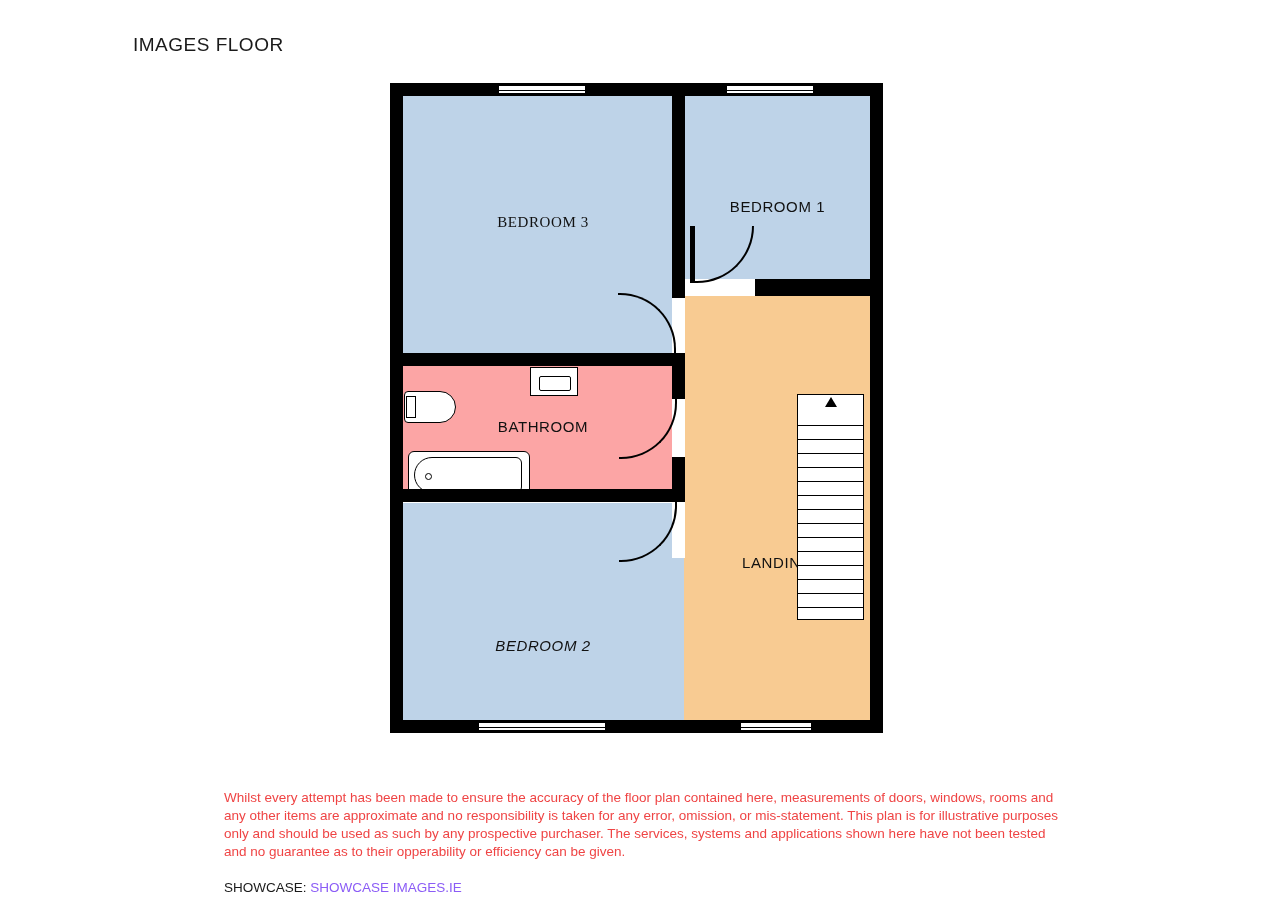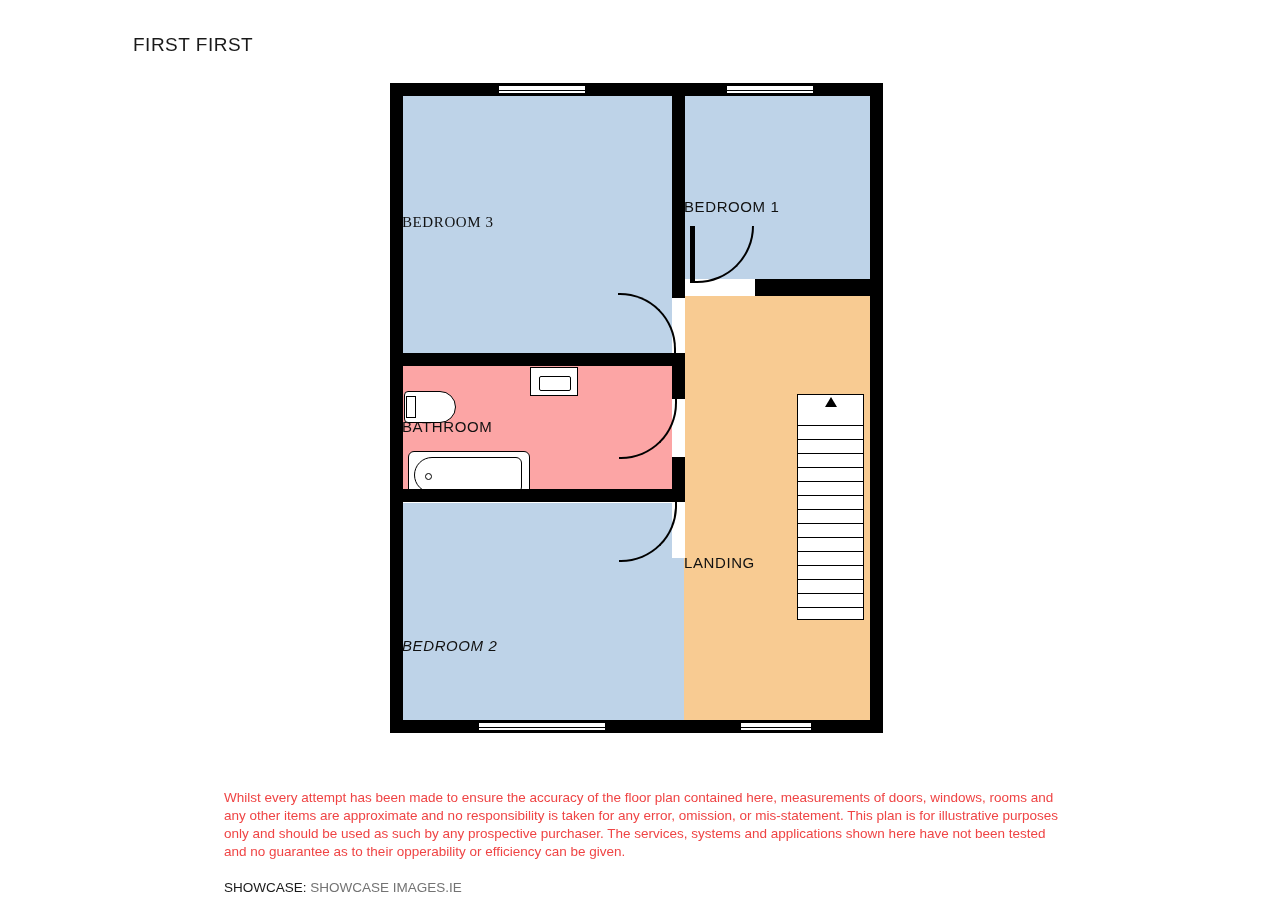--- a/index.html
+++ b/index.html
@@ -34,21 +34,21 @@
   }
 
   
   .room {
     position: absolute;
     box-sizing: border-box;
   }
   .room-label {
     position: absolute;
     width: 100%;
-    text-align: left;
+    text-align: center;
     font-size: 15px;
     letter-spacing: 0.6px;
     color: #111111;
   }
 
   #room-bedroom3 {
     left: 12px; top: 12px;
     width: 282px; height: 352px;
     background: #bed3e8;
     font-family: Liberation Serif, serif;
@@ -273,27 +273,27 @@
     color: #ef4444;
   }
   #copyright-line {
     position: absolute;
     left: 224px;
     top: 880px;
     font-size: 13.5px;
     color: #1a1a1a;
   }
   #copyright-link {
-    color: #737373;
+    color: #8b5cf6;
   }
 </style>
 </head>
 <body>
 
-<div id="floorplan-title">FIRST FIRST</div>
+<div id="floorplan-title">IMAGES FLOOR</div>
 
 <div id="plan-stage">
 
   <div class="room" id="room-bedroom3">
     <div class="room-label">BEDROOM 3</div>
   </div>
   <div class="room" id="room-bedroom1">
     <div class="room-label">BEDROOM 1</div>
   </div>
   <div class="room" id="room-landing">

